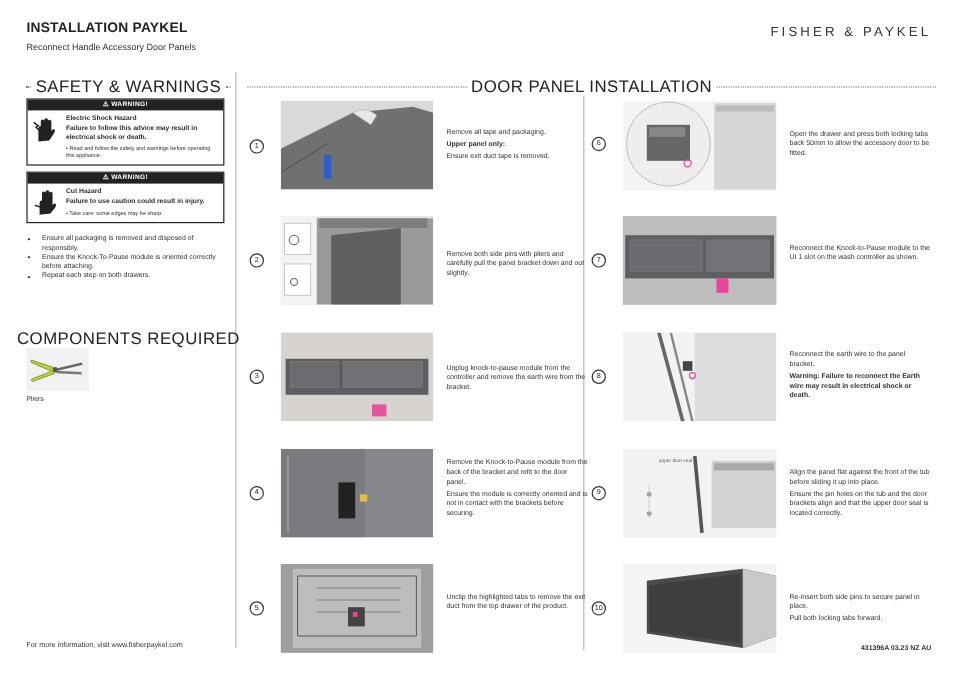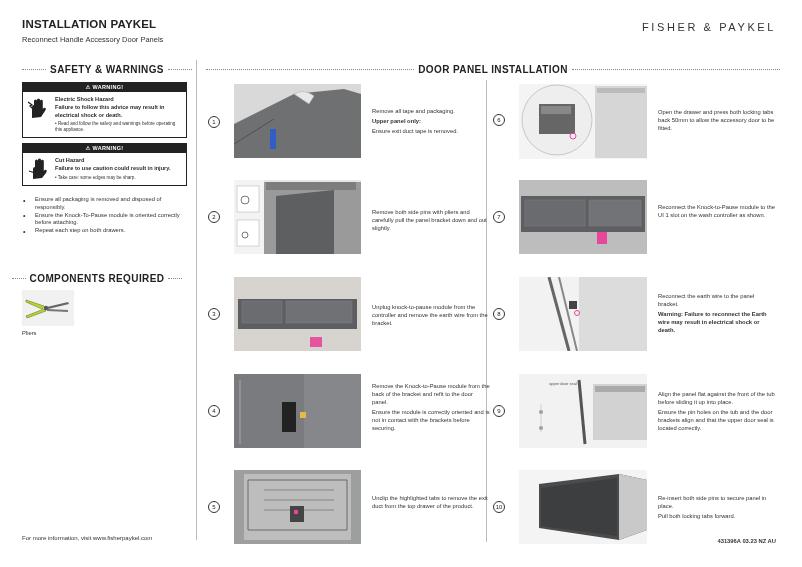--- a/index.html
+++ b/index.html
@@ -3,21 +3,21 @@
 <meta charset="utf-8">
 <style>
   * { box-sizing: border-box; margin: 0; padding: 0; }
   html, body { width: 802px; height: 567px; background: #ffffff; overflow: hidden; }
   body { font-family: "Liberation Sans", sans-serif; color: #2b2b2b; position: relative; }
 
   .title { position: absolute; left: 22px; top: 18px; font-size: 11.5px; font-weight: bold; letter-spacing: 0.2px; color: #222; }
   .subtitle { position: absolute; left: 22px; top: 35px; font-size: 7.5px; color: #333; }
   .brand { position: absolute; right: 26px; top: 21px; font-size: 11px; font-weight: normal; letter-spacing: 2.6px; color: #333; }
 
-  .section-head { position: absolute; display: flex; align-items: center; font-size: 10px; font-weight: bold; letter-spacing: 0.4px; color: #222; justify-content: center; }
+  .section-head { position: absolute; display: flex; align-items: center; font-size: 14px; font-weight: normal; letter-spacing: 0.4px; color: #222; }
   .section-head .dots { flex: 1; border-top: 1px dotted #888; height: 0; }
   .section-head .lbl { padding: 0 4px; white-space: nowrap; }
 
   .vdiv { position: absolute; width: 0; border-left: 1px solid #bbb; }
 
   .warn-box { position: absolute; left: 22px; width: 165px; border: 1px solid #222; }
   .warn-bar { background: #222; color: #fff; font-size: 5.5px; font-weight: bold; text-align: center; height: 9px; line-height: 9px; letter-spacing: 0.3px; }
   .warn-body { display: flex; padding: 4px 4px 4px 3px; }
   .warn-icon { width: 24px; height: 24px; margin-right: 5px; flex: none; }
   .warn-text { font-size: 5.2px; line-height: 1.3; }
@@ -93,21 +93,21 @@
     </div>
   </div>
 </div>
 
 <ul class="bullets">
   <li>Ensure all packaging is removed and disposed of responsibly.</li>
   <li>Ensure the Knock-To-Pause module is oriented correctly before attaching.</li>
   <li>Repeat each step on both drawers.</li>
 </ul>
 
-<div class="section-head" style="left:12px; top:273px; width:170px;">
+<div class="section-head" style="left:22px; top:273px; width:170px;flex-direction:column;">
   <span class="dots"></span>
   <span class="lbl">COMPONENTS REQUIRED</span>
   <span class="dots"></span>
 </div>
 <div class="pliers-img">
   <svg width="52" height="36" viewBox="0 0 52 36">
     <path d="M4 10 L22 16 L20 19 L4 12 Z" fill="#b5d636" stroke="#6c7d1c" stroke-width="0.6"></path>
     <path d="M4 26 L22 19 L24 21 L5 28 Z" fill="#b5d636" stroke="#6c7d1c" stroke-width="0.6"></path>
     <circle cx="24" cy="18" r="2.2" fill="#555"></circle>
     <path d="M25 17 L46 12 L47 14 L26 19 Z" fill="#666"></path>

